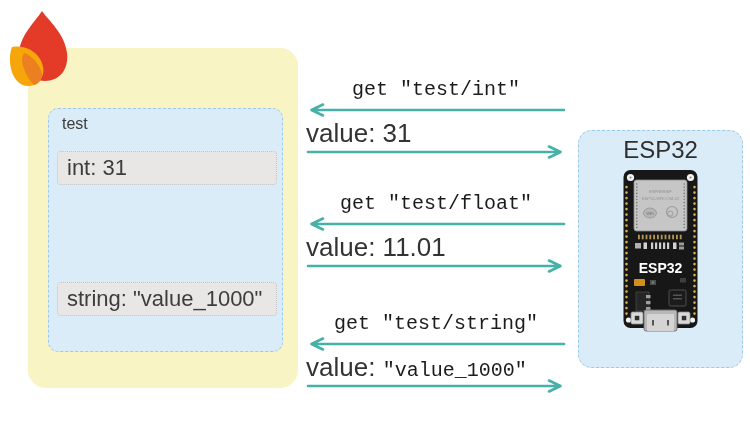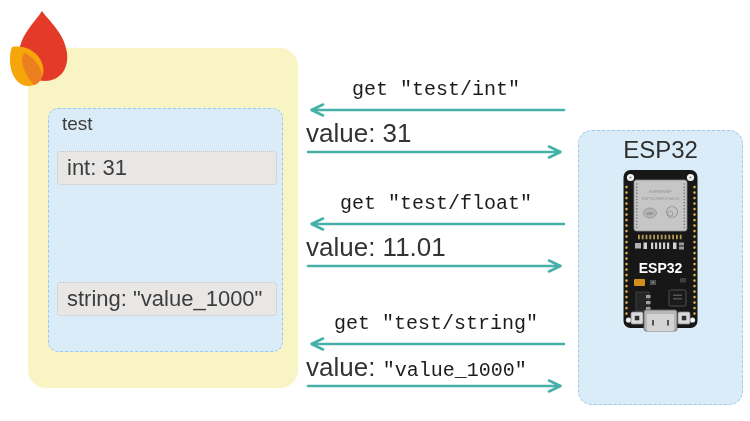--- a/index.html
+++ b/index.html
@@ -16,21 +16,21 @@
   }
   .db-title{
     position:absolute;left:52px;top:53px;width:246px;
     font-size:24px;line-height:28px;white-space:nowrap;color:var(--text-dark,#3d3d3d);
   }
   .node-box{
     position:absolute;left:48px;top:108px;width:235px;height:244px;box-sizing:border-box;
     background:var(--panel-blue,#daecf8);
     border:1.6px dashed var(--panel-blue-border,#9dc9e9);border-radius:10px;z-index:2;
   }
-  .node-name{position:absolute;left:62px;top:112px;font-size:19px;line-height:24px;z-index:3;}
+  .node-name{position:absolute;left:62px;top:112px;font-size:16px;line-height:24px;z-index:3;}
   .field{
     position:absolute;left:57px;width:220px;height:34px;box-sizing:border-box;z-index:3;
     background:var(--field-gray,#e8e7e6);border:1px dotted var(--field-border,#c3c3c3);
     border-radius:4px;font-size:22px;line-height:32px;padding-left:9px;white-space:nowrap;
   }
   .field-int{top:151px;}
   .field-float{top:215px;}
   .field-string{top:282px;}
   
   .msg-col{position:absolute;left:306px;top:0;width:260px;height:421px;}
@@ -49,21 +49,21 @@
   .val-label{
     position:absolute;top:40px;left:0;width:100%;text-align:left;
     font-size:26px;line-height:30px;color:#333;white-space:nowrap;
   }
   .mono-val{
     font-family:"Liberation Mono","DejaVu Sans Mono",monospace;
     font-size:20px;color:#1c1c1c;
   }
   
   .esp-panel{
-    position:absolute;left:578px;top:130px;width:165px;height:275px;box-sizing:border-box;
+    position:absolute;left:578px;top:130px;width:165px;height:238px;box-sizing:border-box;
     background:var(--panel-blue,#daecf8);
     border:1.6px dashed var(--panel-blue-border,#9dc9e9);border-radius:14px;
   }
   .esp-title{
     position:absolute;top:4px;left:0;width:100%;text-align:center;
     font-size:24px;line-height:30px;color:#2f2f2f;
   }
   .board{position:absolute;left:43px;top:37px;width:77px;height:164px;}
   .board text{font-family:"Liberation Sans",sans-serif;}
 </style>

